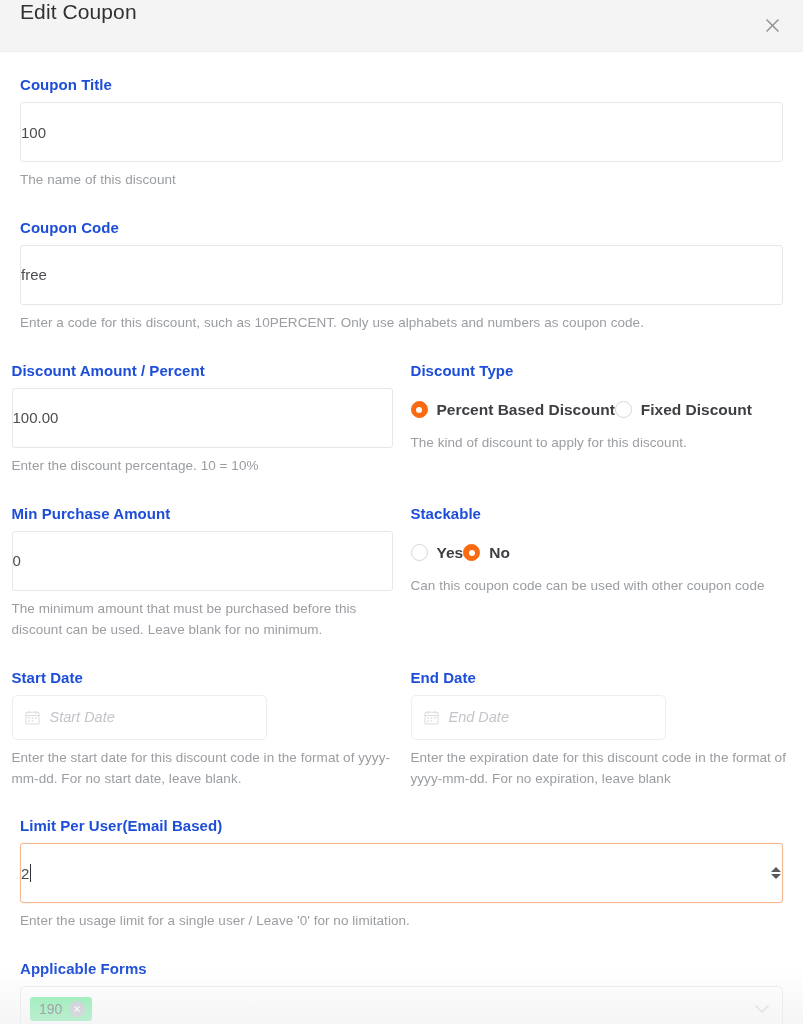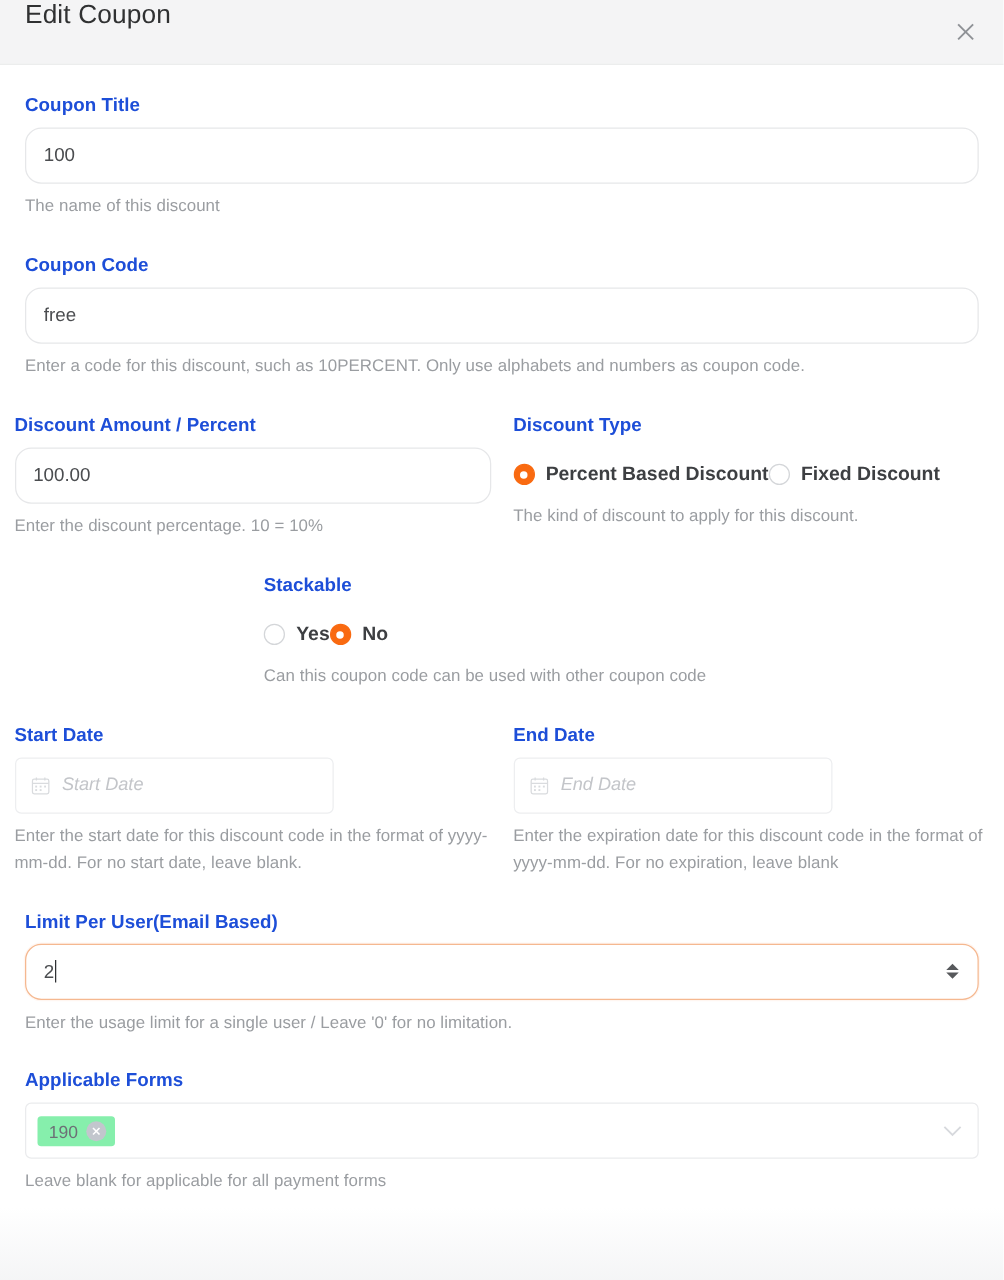--- a/index.html
+++ b/index.html
@@ -68,28 +68,28 @@
     display: block;
     font-size: 15px;
     font-weight: bold;
     color: #1d4ed8;
     margin-bottom: 9px;
     letter-spacing: 0.05px;
   }
 
   .input {
     width: 100%;
-    height: 45px;
+    height: 60px;
     border: 1px solid #e6e7e9;
-    border-radius: 13px;
+    border-radius: 3px;
     background: #ffffff;
     font-family: "Liberation Sans", sans-serif;
     font-size: 15px;
     color: #4b4d50;
-    padding: 0 14px;
+    padding: 0 0;
     outline: none;
     display: flex;
     align-items: center;
   }
 
   .help {
     font-size: 13.5px;
     line-height: 1.55;
     color: #9a9da1;
     margin-top: 8px;
@@ -282,20 +282,25 @@
           <div class="radio-opt">
             <span class="radio-dot"></span>
             <span class="radio-text">Fixed Discount</span>
           </div>
         </div>
         <div class="help">The kind of discount to apply for this discount.</div>
       </div>
     </div>
 
     <div class="field-block row">
+      <div class="col">
+        <label class="field-label">Min Purchase Amount</label>
+        <div class="input">0</div>
+        <div class="help">The minimum amount that must be purchased before this discount can be used. Leave blank for no minimum.</div>
+      </div>
       <div class="col">
         <label class="field-label">Stackable</label>
         <div class="radio-row">
           <div class="radio-opt">
             <span class="radio-dot"></span>
             <span class="radio-text">Yes</span>
           </div>
           <div class="radio-opt">
             <span class="radio-dot on"></span>
             <span class="radio-text">No</span>

